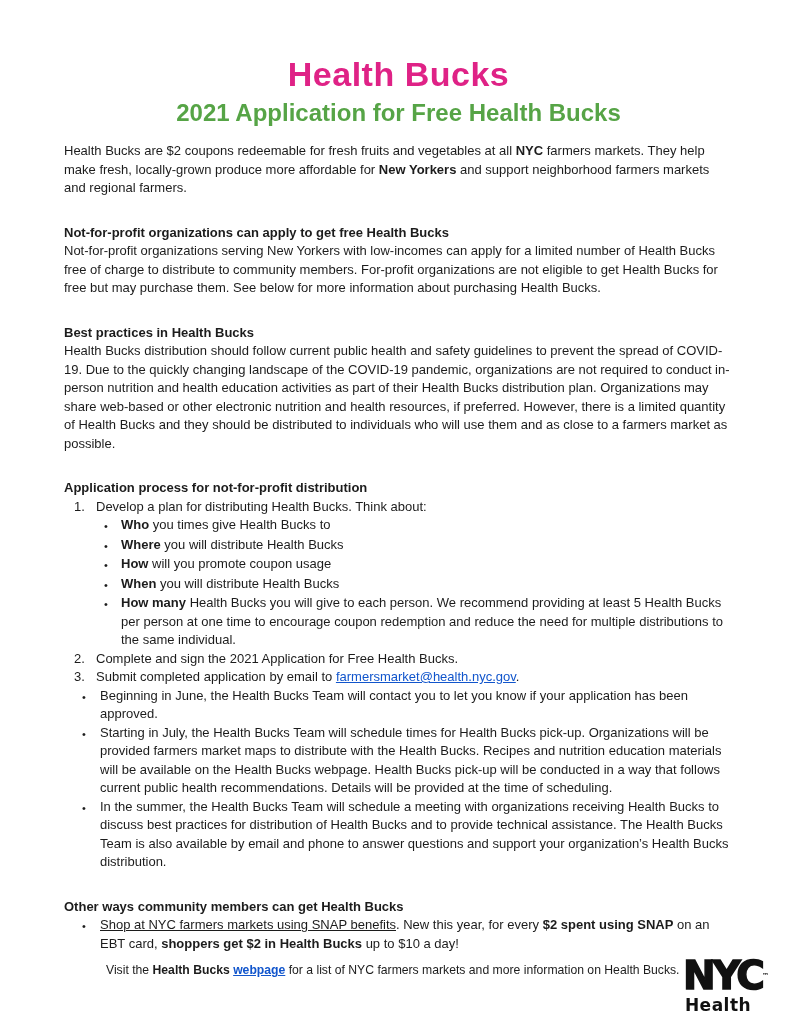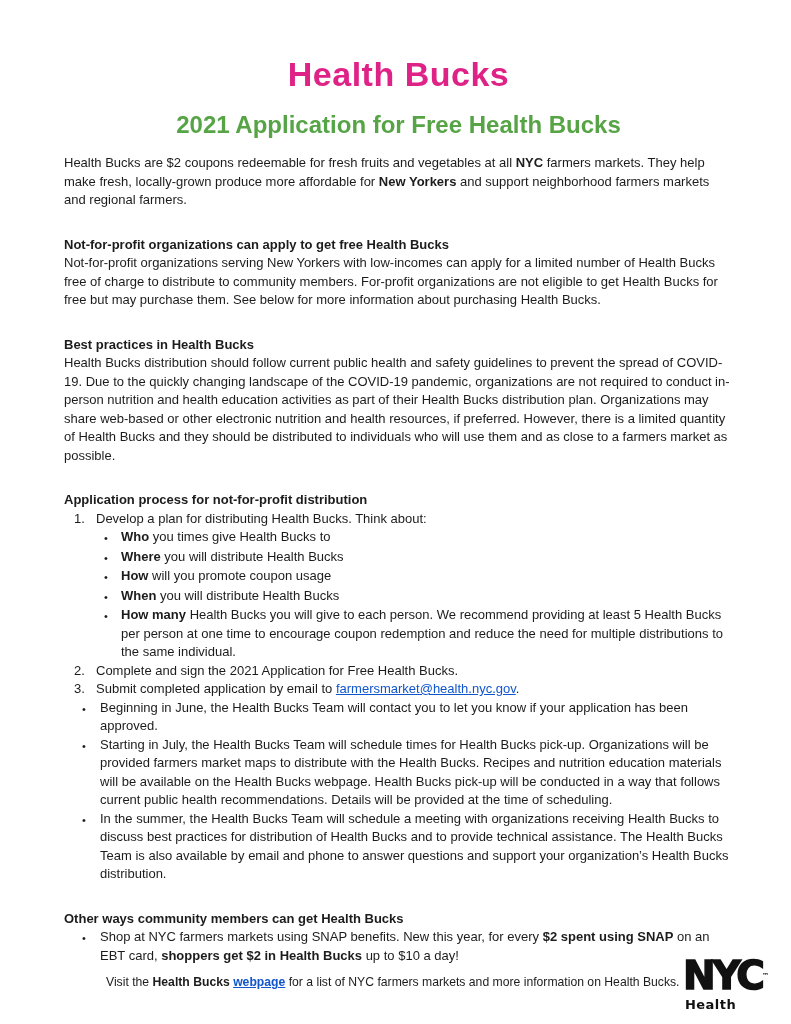--- a/index.html
+++ b/index.html
@@ -13,27 +13,27 @@
     font-family:"Liberation Sans", sans-serif;
     color:var(--text);
     font-size:13px; line-height:18.5px;
   }
   .title{
     margin:0 0 4px 0; text-align:center;
     font-size:34px; line-height:40px; font-weight:bold; color:var(--title);
     letter-spacing:0.5px;
   }
   .subtitle{
-    margin:16px 0 14px 0; text-align:center;
+    margin:4px 0 14px 0; text-align:center;
     font-size:24px; line-height:30px; font-weight:bold; color:var(--subtitle);
   }
   p{margin:0;}
   .sec-heading{font-weight:bold; margin-top:26px;}
   b{font-weight:bold;}
-  .u{}
+  .u{text-decoration:underline;}
   .link{color:var(--link); text-decoration:underline; cursor:pointer;}
   .link.bold{font-weight:bold;}
   .row{display:flex; align-items:flex-start;}
   .step{margin-left:10px;}
   .step .marker{flex:0 0 22px;}
   .b2{margin-left:40px;}
   .b2 .marker{flex:0 0 17px; font-size:11px; padding-top:1px;}
   .b1{margin-left:18px;}
   .b1 .marker{flex:0 0 18px; font-size:11px; padding-top:1px;}
   .flex1{flex:1 1 auto;}
@@ -44,21 +44,21 @@
     position:absolute; right:22px; bottom:12px; color:var(--logo); text-align:left;
   }
   .nyc-logo .nyc{
     font-family:"DejaVu Sans", sans-serif; font-weight:bold;
     font-size:39px; line-height:42px; letter-spacing:-3px;
     -webkit-text-stroke:1.5px var(--logo);
   }
   .nyc-logo .tm{font-size:7px; vertical-align:top; letter-spacing:0; -webkit-text-stroke:0;}
   .nyc-logo .health{
     font-family:"DejaVu Sans", sans-serif; font-weight:bold;
-    font-size:13px; line-height:14px; margin-top:1px; margin-left:2px; letter-spacing:0.5px;
+    font-size:17px; line-height:14px; margin-top:1px; margin-left:2px; letter-spacing:0.5px;
   }
 </style>
 </head>
 <body>
 
 <div class="page">
 
   <h1 class="title">Health Bucks</h1>
   <h2 class="subtitle">2021 Application for Free Health Bucks</h2>
 

